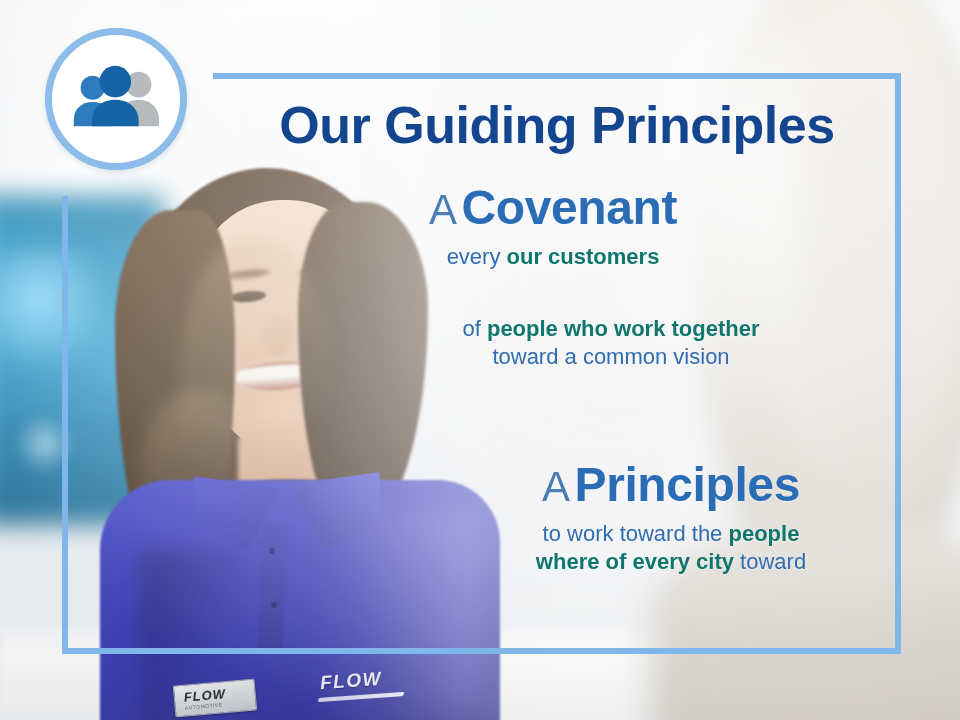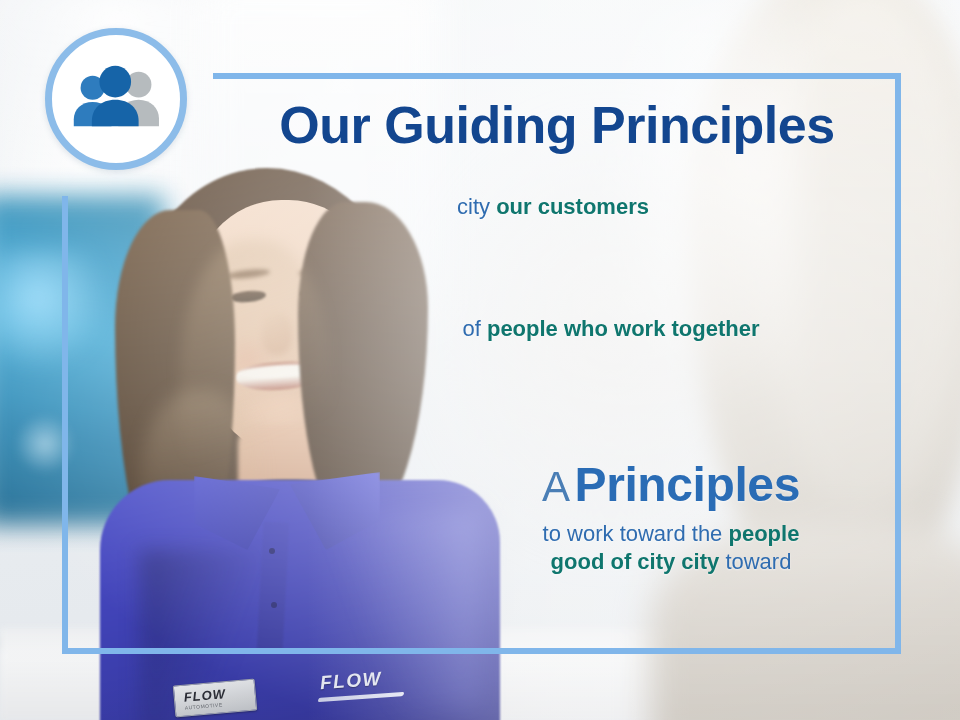--- a/index.html
+++ b/index.html
@@ -441,30 +441,34 @@
     </svg>
   </div>
 
   <div class="content">
 
     <div class="headline">Our Guiding Principles</div>
 
     <div class="principles">
 
       <div class="principle block-covenant">
-        <div class="p-sub"><span>city </span><b>our customers</b></div>
+        <div class="p-title">
+          <span class="p-article">A</span>
+          <span class="p-word">Covenant</span>
+        </div>
+        <div class="p-sub"><span>every </span><b>our customers</b></div>
       </div>
 
       <div class="principle block-community">
-        <div class="p-sub"><span>of </span><b>people who work together</b><br></div>
+        <div class="p-sub"><span>of </span><b>people who work together</b><br><span>toward a common vision</span></div>
       </div>
 
       <div class="principle block-commitment">
         <div class="p-title">
           <span class="p-article">A</span>
           <span class="p-word">Principles</span>
         </div>
-        <div class="p-sub"><span>to work toward the </span><b>people</b><br><b>good of city city</b><span> toward</span><br></div>
+        <div class="p-sub"><span>to work toward the </span><b>people</b><br><b>where of every city</b><span> toward</span><br></div>
       </div>
 
     </div>
   </div>
 </div>
 
 </body></html>

